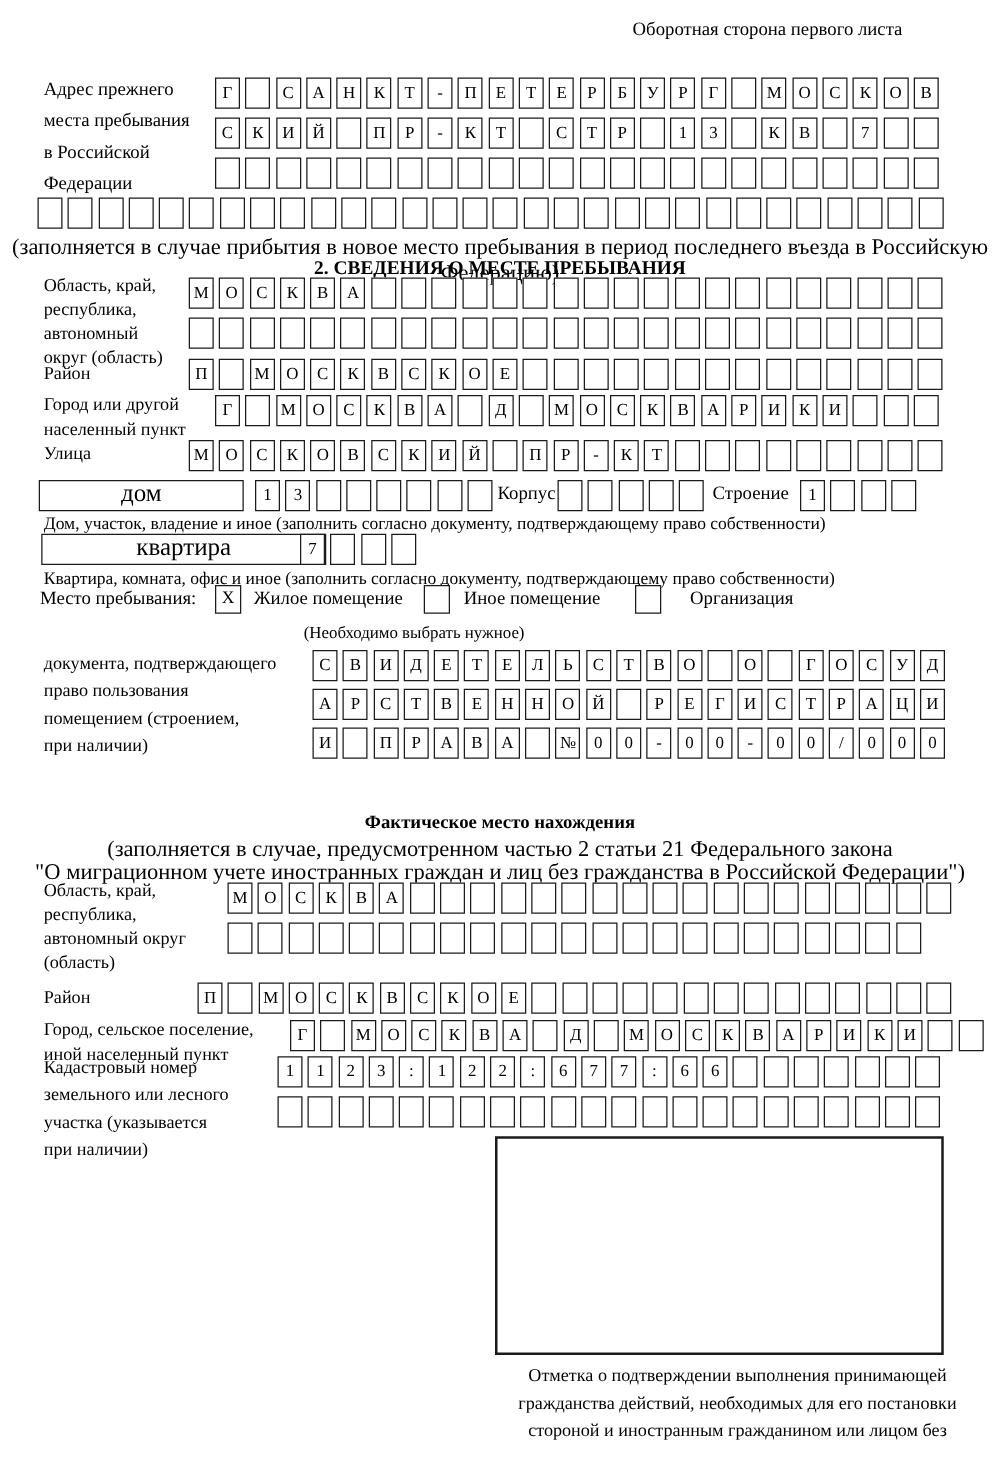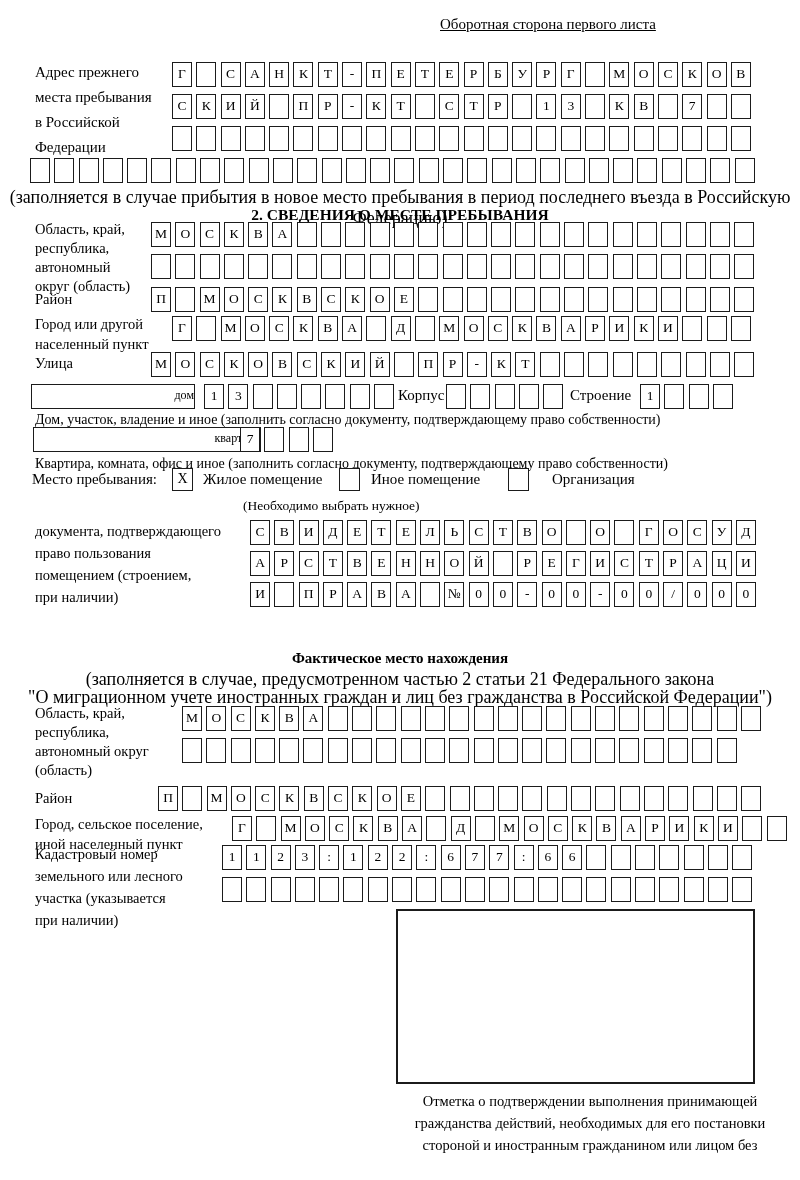--- a/index.html
+++ b/index.html
@@ -9,37 +9,37 @@
   }
   .abs{position:absolute;}
   .row{white-space:nowrap;}
   .cell{
     display:inline-block;box-sizing:border-box;width:20px;height:25px;
     border:1.6px solid #1b1b1b;margin-right:4.3px;text-align:center;
     font-size:13.5px;line-height:21px;vertical-align:top;background:#fff;
   }
   .wbox{
     box-sizing:border-box;height:25px;border:1.6px solid #1b1b1b;
-    text-align:right;font-size:12px;line-height:21px;background:#fff;
+    text-align:center;font-size:20px;line-height:21px;background:#fff;
   }
   .chk{
     box-sizing:border-box;display:inline-block;width:21px;height:23px;
     border:1.6px solid #1b1b1b;text-align:center;font-size:14px;line-height:20px;background:#fff;
   }
   .lbl{font-size:14.5px;}
   .big{font-size:15px;}
   .hdr{font-weight:bold;font-size:15.5px;text-align:center;width:800px;left:0;}
   .cap{font-size:18px;text-align:center;width:800px;left:0;}
   .ln{line-height:inherit;}
   .stampbox{box-sizing:border-box;border:2px solid #1b1b1b;background:#fff;}
 </style>
 </head>
 <body>
 
-<div class="abs big" style="left:440px;top:16px;width:300px;text-align:left;text-decoration:underline;">Оборотная сторона первого листа</div>
+<div class="abs big" style="left:464px;top:16px;width:300px;text-align:center;">Оборотная сторона первого листа</div>
 
 <div class="abs big" style="left:35px;top:60px;line-height:25px;">
     <div class="ln">Адрес прежнего</div>
     <div class="ln">места пребывания</div>
     <div class="ln">в Российской</div>
     <div class="ln">Федерации</div>
   </div>
 <div class="abs row" style="left:172px;top:62px;"><span class="cell">Г</span><span class="cell"></span><span class="cell">С</span><span class="cell">А</span><span class="cell">Н</span><span class="cell">К</span><span class="cell">Т</span><span class="cell">-</span><span class="cell">П</span><span class="cell">Е</span><span class="cell">Т</span><span class="cell">Е</span><span class="cell">Р</span><span class="cell">Б</span><span class="cell">У</span><span class="cell">Р</span><span class="cell">Г</span><span class="cell"></span><span class="cell">М</span><span class="cell">О</span><span class="cell">С</span><span class="cell">К</span><span class="cell">О</span><span class="cell">В</span></div>
 <div class="abs row" style="left:172px;top:94px;"><span class="cell">С</span><span class="cell">К</span><span class="cell">И</span><span class="cell">Й</span><span class="cell"></span><span class="cell">П</span><span class="cell">Р</span><span class="cell">-</span><span class="cell">К</span><span class="cell">Т</span><span class="cell"></span><span class="cell">С</span><span class="cell">Т</span><span class="cell">Р</span><span class="cell"></span><span class="cell">1</span><span class="cell">3</span><span class="cell"></span><span class="cell">К</span><span class="cell">В</span><span class="cell"></span><span class="cell">7</span><span class="cell"></span><span class="cell"></span></div>
 <div class="abs row" style="left:172px;top:126px;"><span class="cell"></span><span class="cell"></span><span class="cell"></span><span class="cell"></span><span class="cell"></span><span class="cell"></span><span class="cell"></span><span class="cell"></span><span class="cell"></span><span class="cell"></span><span class="cell"></span><span class="cell"></span><span class="cell"></span><span class="cell"></span><span class="cell"></span><span class="cell"></span><span class="cell"></span><span class="cell"></span><span class="cell"></span><span class="cell"></span><span class="cell"></span><span class="cell"></span><span class="cell"></span><span class="cell"></span></div>

